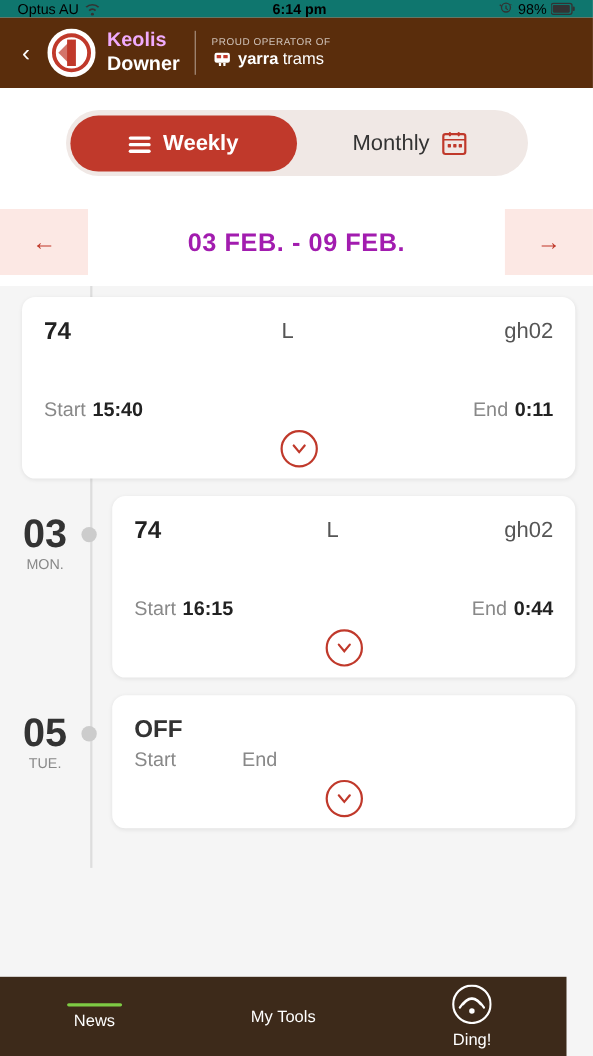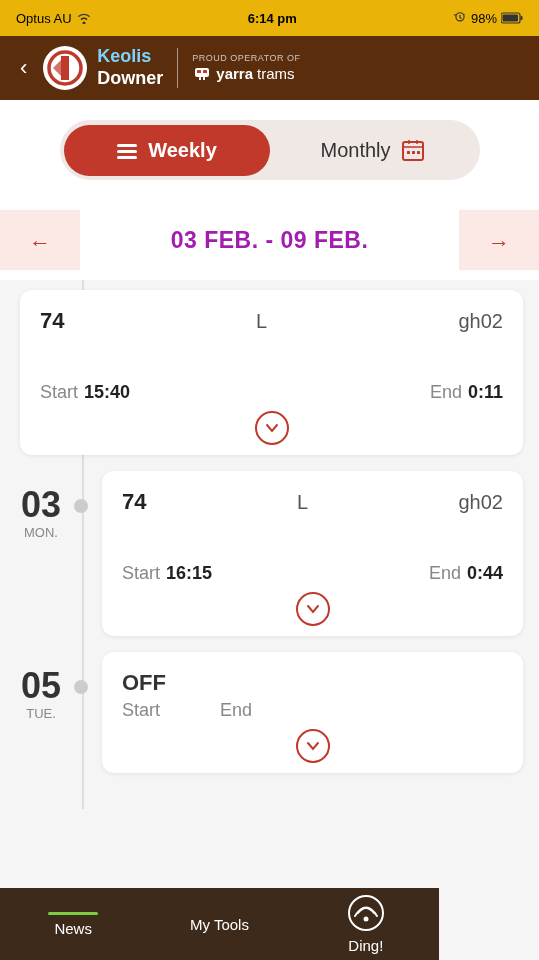--- a/index.html
+++ b/index.html
@@ -7,22 +7,22 @@
     body {
       width: 539px;
       min-height: 960px;
       font-family: -apple-system, BlinkMacSystemFont, 'Helvetica Neue', Arial, sans-serif;
       background: #f5f5f5;
       overflow-x: hidden;
     }
 
     
     .status-bar {
-      background: #eab308;
-      height: 36px;
+      background: #0f766e;
+      height: 16px;
       display: flex;
       align-items: center;
       justify-content: space-between;
       padding: 0 16px;
       font-size: 13px;
       font-weight: 500;
       gap: 36px;
     }
     .status-left { display: flex; align-items: center; gap: 4px; }
     .status-center { font-weight: 600; }
@@ -285,21 +285,21 @@
       gap: 60px;
       font-size: 18px;
       color: #888;
     }
 
     
     .bottom-nav {
       position: fixed;
       bottom: 0;
       left: 0;
-      width: 439px;
+      width: 515px;
       height: 72px;
       background: #3d2a1a;
       display: flex;
       align-items: center;
     }
     .nav-item {
       flex: 1;
       display: flex;
       flex-direction: column;
       align-items: center;
@@ -358,21 +358,21 @@
   <span class="header-back">‹</span>
   <div class="header-logo">
 
     <svg class="logo-icon" viewBox="0 0 44 44">
       <circle cx="22" cy="22" r="22" fill="#fff"></circle>
       <circle cx="22" cy="22" r="16" fill="none" stroke="#c0392b" stroke-width="3.5"></circle>
       <rect x="18" y="10" width="8" height="24" fill="#c0392b"></rect>
       <polygon points="10,22 22,10 22,34" fill="#c0392b" opacity="0.7"></polygon>
     </svg>
     <div style="display:flex;flex-direction:column;line-height:1.2;">
-      <span style="color:#7dd3fc;font-size:18px;font-weight:700;">Keolis</span>
+      <span style="color:#f0abfc;font-size:18px;font-weight:700;">Keolis</span>
       <span style="color:#fff;font-size:18px;font-weight:700;">Downer</span>
     </div>
     <div class="logo-divider"></div>
     <div class="yarra-trams">
       <span class="proud-operator">PROUD OPERATOR OF</span>
       <div class="yarra-brand">
 
         <svg width="20" height="20" viewBox="0 0 20 20">
           <rect x="3" y="5" width="14" height="9" rx="2" fill="#fff"></rect>
           <rect x="5" y="7" width="4" height="3" rx="0.5" fill="#c0392b"></rect>

